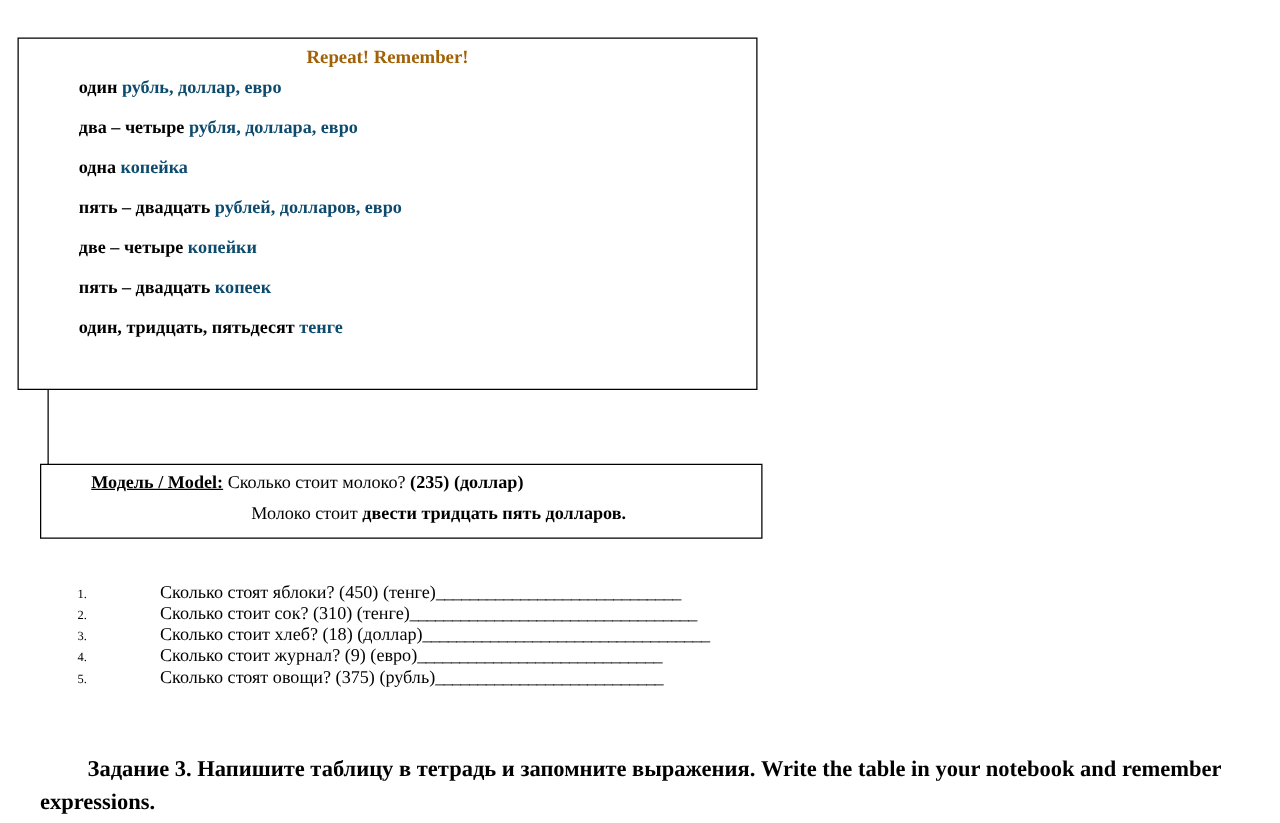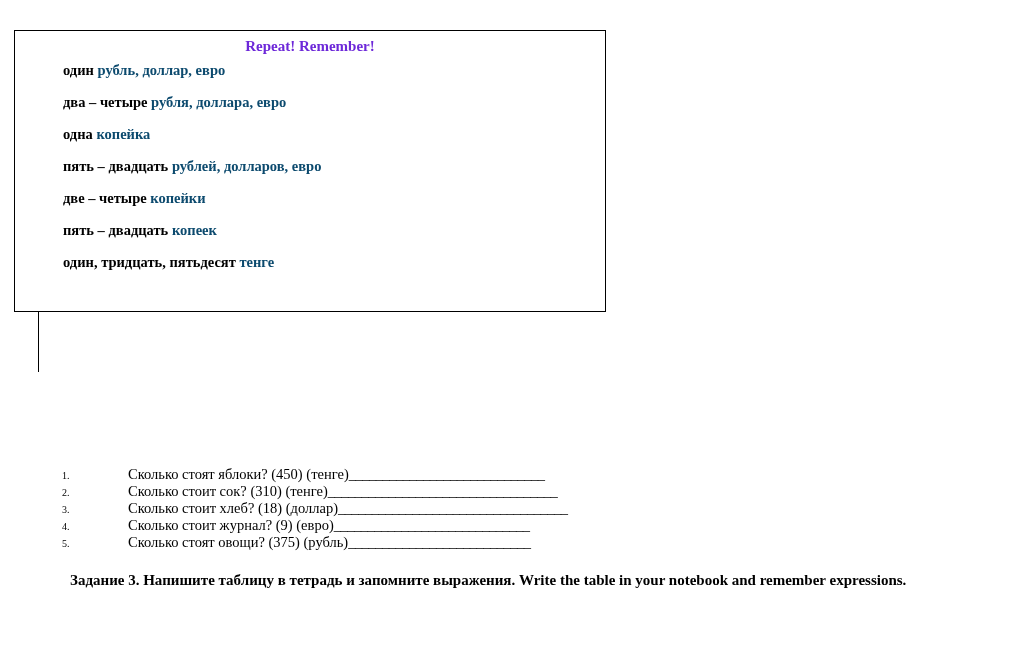--- a/index.html
+++ b/index.html
@@ -31,21 +31,21 @@
     top: 30px;
     width: 592px;
     height: 282px;
     border: 1px solid #000000;
     box-sizing: border-box;
   }
   .repeat-title {
     text-align: center;
     font-weight: bold;
     font-size: 15px;
-    color: #6d28d9;
+    color: #a16207;
     margin-top: 7px;
   }
   .repeat-lines {
     margin-top: 8px;
     padding-left: 48px;
   }
   .repeat-line {
     font-size: 14.5px;
     font-weight: bold;
     color: #000000;
@@ -118,23 +118,23 @@
     text-align: center;
   }
   .ex-blank {
     letter-spacing: -0.5px;
   }
 
   
   .task3 {
     position: absolute;
     left: 32px;
-    top: 570px;
+    top: 602px;
     width: 960px;
-    font-size: 15px;
+    font-size: 18px;
     font-weight: bold;
     line-height: 1.45;
   }
   .task3 .indent {
     display: inline-block;
     width: 38px;
   }
 </style>
 </head>
 <body>
@@ -171,20 +171,28 @@
 
       <div class="repeat-line">
         <span>один, тридцать, пятьдесят </span><span class="red">тенге</span>
       </div>
 
     </div>
   </div>
 
   <div class="margin-rule"></div>
 
+  <div class="model-box">
+    <div class="model-line1">
+      <span class="model-label">Модель / Model:</span><span class="model-q"> Сколько стоит молоко? </span><span class="model-bold">(235) (доллар)</span>
+    </div>
+    <div class="model-line2">
+      <span>Молоко стоит </span><span class="model-bold">двести тридцать пять долларов.</span>
+    </div>
+  </div>
 
   <div class="ex-list">
 
     <div class="ex-row">
       <span class="ex-num">1.</span>
       <span class="ex-text">Сколько стоят яблоки? (450) (тенге)</span>
         <span class="ex-blank">_____________________________</span>
     </div>
 
     <div class="ex-row">

